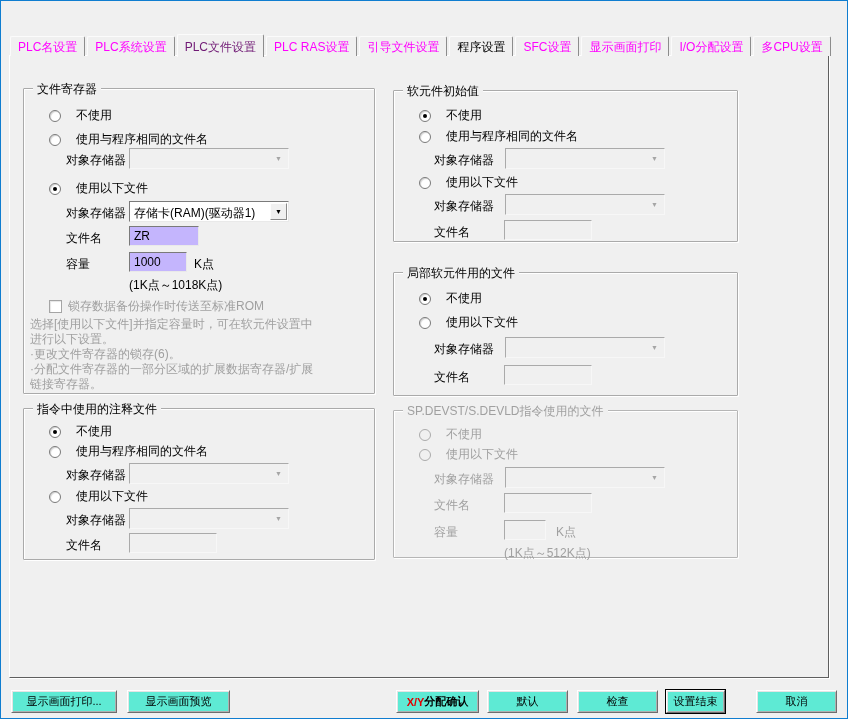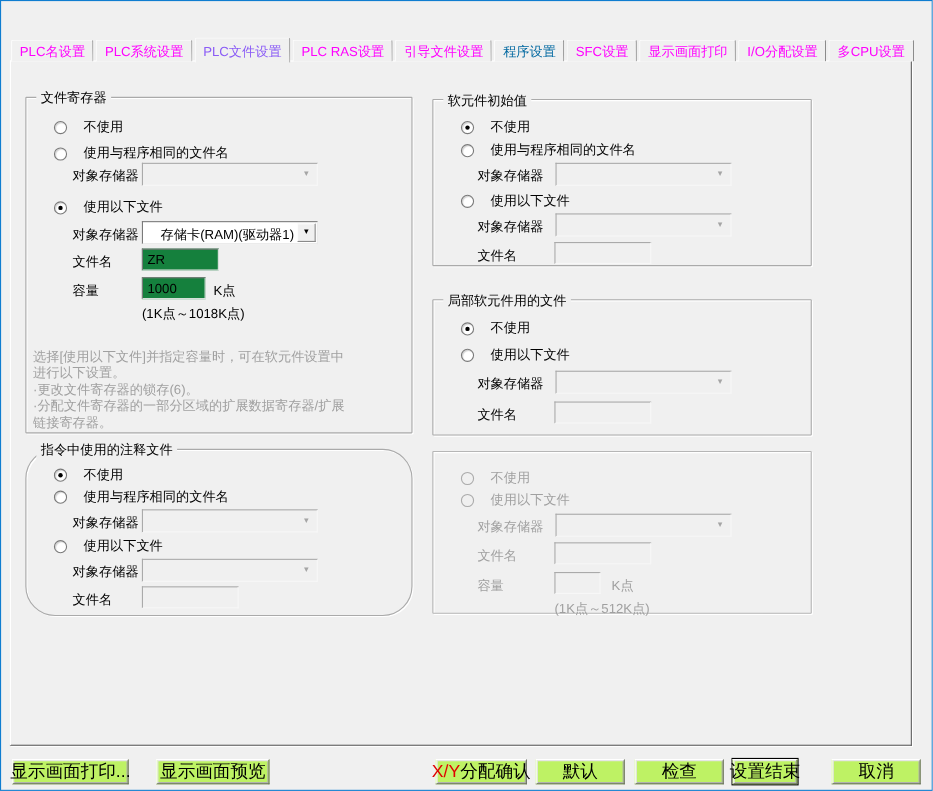--- a/index.html
+++ b/index.html
@@ -16,22 +16,22 @@
                display:flex; align-items:center; justify-content:center;
                font-size:17px; font-weight:300; color:#000; cursor:pointer; }
 
   
   .tabs { position:absolute; left:9px; top:32px; display:flex; align-items:flex-end;
           height:23px; z-index:3; }
   .tab { height:20px; padding:2px 7px 0 7px; margin-right:2px; background:#f0f0f0;
          border:1px solid #8c8c8c; border-bottom:none; border-top-color:#fbfbfb;
          border-left-color:#fbfbfb; border-top-left-radius:2px; border-top-right-radius:2px;
          white-space:nowrap; color:#ff00ff; }
-  .tab.dark { color:#0369a1; }
-  .tab.active { height:23px; padding-top:4px; margin-bottom:-1px; color:#8b5cf6;
+  .tab.dark { color:#000000; }
+  .tab.active { height:23px; padding-top:4px; margin-bottom:-1px; color:#701a75;
                 background:#f0f0f0; z-index:4; position:relative; }
 
   .tabpage { position:absolute; left:8px; top:54px; width:820px; height:623px;
              background:#f0f0f0; border:1px solid #5f5f5f; border-top-color:#ffffff;
              border-left-color:#ffffff; box-shadow:1px 1px 0 #ffffff; }
 
   
   .group { position:absolute; border:1px solid #aaaaaa; border-radius:1px;
            box-shadow:inset 1px 1px 0 #ffffff, 1px 1px 0 #ffffff; }
   .group-title { position:absolute; top:-8px; left:9px; background:#f0f0f0;
@@ -55,43 +55,43 @@
 
   
   .check-row { position:absolute; display:flex; align-items:center; }
   .checkbox { width:13px; height:13px; background:#ffffff; border:1px solid #a5a5a5;
               box-shadow:inset 1px 1px 1px rgba(0,0,0,0.1); flex:0 0 auto; }
   .check-row .rlabel { margin-left:6px; color:#a0a0a0; white-space:nowrap; }
 
   
   .combo { position:absolute; height:21px; background:#ffffff;
            border:1px solid #7a7a7a; border-bottom-color:#e9e9e9; border-right-color:#e9e9e9; }
-  .combo .val { position:absolute; left:16px; top:3px; right:20px; overflow:hidden; white-space:nowrap; }
+  .combo .val { position:absolute; left:4px; top:3px; right:20px; overflow:hidden; white-space:nowrap; }
   .combo .arrow { position:absolute; right:1px; top:1px; width:17px; bottom:1px;
                   background:#f0f0f0; border:1px solid #8a8a8a; border-top-color:#fdfdfd;
                   border-left-color:#fdfdfd; display:flex; align-items:center;
                   justify-content:center; font-size:7px; color:#000; }
   .combo.disabled { background:#f0f0f0; border-color:#aaaaaa; border-bottom-color:#f7f7f7;
                     border-right-color:#f7f7f7; }
   .combo.disabled .arrow { background:transparent; border:none; color:#a5a5a5; }
 
-  .tinput { position:absolute; height:20px; background:#15803d; border:1px solid #7a7a7a;
+  .tinput { position:absolute; height:20px; background:#c4b5fd; border:1px solid #7a7a7a;
             border-bottom-color:#e9e9e9; border-right-color:#e9e9e9; padding:2px 4px;
             white-space:nowrap; overflow:hidden; }
   .tinput.disabled { background:#f0f0f0; border-color:#aaaaaa; border-bottom-color:#f7f7f7;
                      border-right-color:#f7f7f7; }
 
   .note { position:absolute; color:#a0a0a0; line-height:15px; white-space:pre-line; }
 
   
-  .btn { position:absolute; top:689px; height:23px; background:#bef264;
+  .btn { position:absolute; top:689px; height:23px; background:#5eead4;
          border:1px solid #6e6e6e; border-top-color:#ffffff; border-left-color:#ffffff;
          box-shadow:inset 1px 1px 0 #e4e4e4, inset -1px -1px 0 #b0b0b0;
          display:flex; align-items:center; justify-content:center;
-         white-space:nowrap; cursor:pointer; font-size:16px; }
+         white-space:nowrap; cursor:pointer; font-size:11px; }
   .btn.default { box-shadow:0 0 0 1px #000, inset 1px 1px 0 #e4e4e4, inset -1px -1px 0 #b0b0b0; }
   .xy-red { color:#e00000; }
 </style>
 </head>
 <body>
 
 <div class="window">
 
 
   <div class="tabs">
@@ -135,29 +135,33 @@
       <span class="val">存储卡(RAM)(驱动器1)</span>
         <span class="arrow">▼</span>
     </div>
     <div class="lbl" style="left:42px; top:141px;">文件名</div>
     <div class="tinput" style="left:105px; top:137px; width:70px;">ZR</div>
     <div class="lbl" style="left:42px; top:167px;">容量</div>
     <div class="tinput" style="left:105px; top:163px; width:58px;">1000</div>
     <div class="lbl" style="left:170px; top:167px;">K点</div>
     <div class="lbl" style="left:105px; top:188px;">(1K点～1018K点)</div>
 
+    <div class="check-row" style="left:25px; top:209px;">
+      <span class="checkbox"></span>
+      <span class="rlabel">锁存数据备份操作时传送至标准ROM</span>
+    </div>
 
     <div class="note" style="left:6px; top:228px; width:340px;">选择[使用以下文件]并指定容量时，可在软元件设置中
 进行以下设置。
 ·更改文件寄存器的锁存(6)。
 ·分配文件寄存器的一部分区域的扩展数据寄存器/扩展
 链接寄存器。</div>
   </div>
 
-  <div class="group" style="left:22px; top:407px; width:352px; height:152px;border-radius:27px;">
+  <div class="group" style="left:22px; top:407px; width:352px; height:152px;">
     <div class="group-title">指令中使用的注释文件</div>
 
     <div class="radio-row" style="left:25px; top:14px;">
       <span class="radio checked"></span>
       <span class="rlabel">不使用</span>
     </div>
     <div class="radio-row" style="left:25px; top:34px;">
       <span class="radio"></span>
       <span class="rlabel">使用与程序相同的文件名</span>
     </div>
@@ -222,20 +226,21 @@
     <div class="lbl" style="left:40px; top:68px;">对象存储器</div>
     <div class="combo disabled" style="left:111px; top:64px; width:160px;">
       <span class="val"></span>
         <span class="arrow">▼</span>
     </div>
     <div class="lbl" style="left:40px; top:96px;">文件名</div>
     <div class="tinput disabled" style="left:110px; top:92px; width:88px;"></div>
   </div>
 
   <div class="group disabled" style="left:392px; top:409px; width:345px; height:148px;">
+    <div class="group-title">SP.DEVST/S.DEVLD指令使用的文件</div>
 
     <div class="radio-row disabled" style="left:25px; top:15px;">
       <span class="radio"></span>
       <span class="rlabel">不使用</span>
     </div>
     <div class="radio-row disabled" style="left:25px; top:35px;">
       <span class="radio"></span>
       <span class="rlabel">使用以下文件</span>
     </div>
     <div class="lbl gray" style="left:40px; top:60px;">对象存储器</div>
@@ -245,22 +250,22 @@
     </div>
     <div class="lbl gray" style="left:40px; top:86px;">文件名</div>
     <div class="tinput disabled" style="left:110px; top:82px; width:88px;"></div>
     <div class="lbl gray" style="left:40px; top:113px;">容量</div>
     <div class="tinput disabled" style="left:110px; top:109px; width:42px;"></div>
     <div class="lbl gray" style="left:162px; top:113px;">K点</div>
     <div class="lbl gray" style="left:110px; top:134px;">(1K点～512K点)</div>
   </div>
 
   <div class="btn" style="left:10px; width:106px;">显示画面打印...</div>
-  <div class="btn" style="left:141px; width:103px;">显示画面预览</div>
-  <div class="btn" style="left:395px; width:83px;">
+  <div class="btn" style="left:126px; width:103px;">显示画面预览</div>
+  <div class="btn" style="left:395px; width:83px;font-weight:bold;">
       <span class="xy-red">X/Y</span>
       <span>分配确认</span>
     </div>
   <div class="btn" style="left:486px; width:81px;">默认</div>
   <div class="btn" style="left:576px; width:81px;">检查</div>
   <div class="btn default" style="left:665px; width:59px;">设置结束</div>
   <div class="btn" style="left:755px; width:81px;">取消</div>
 
 </div>
 

